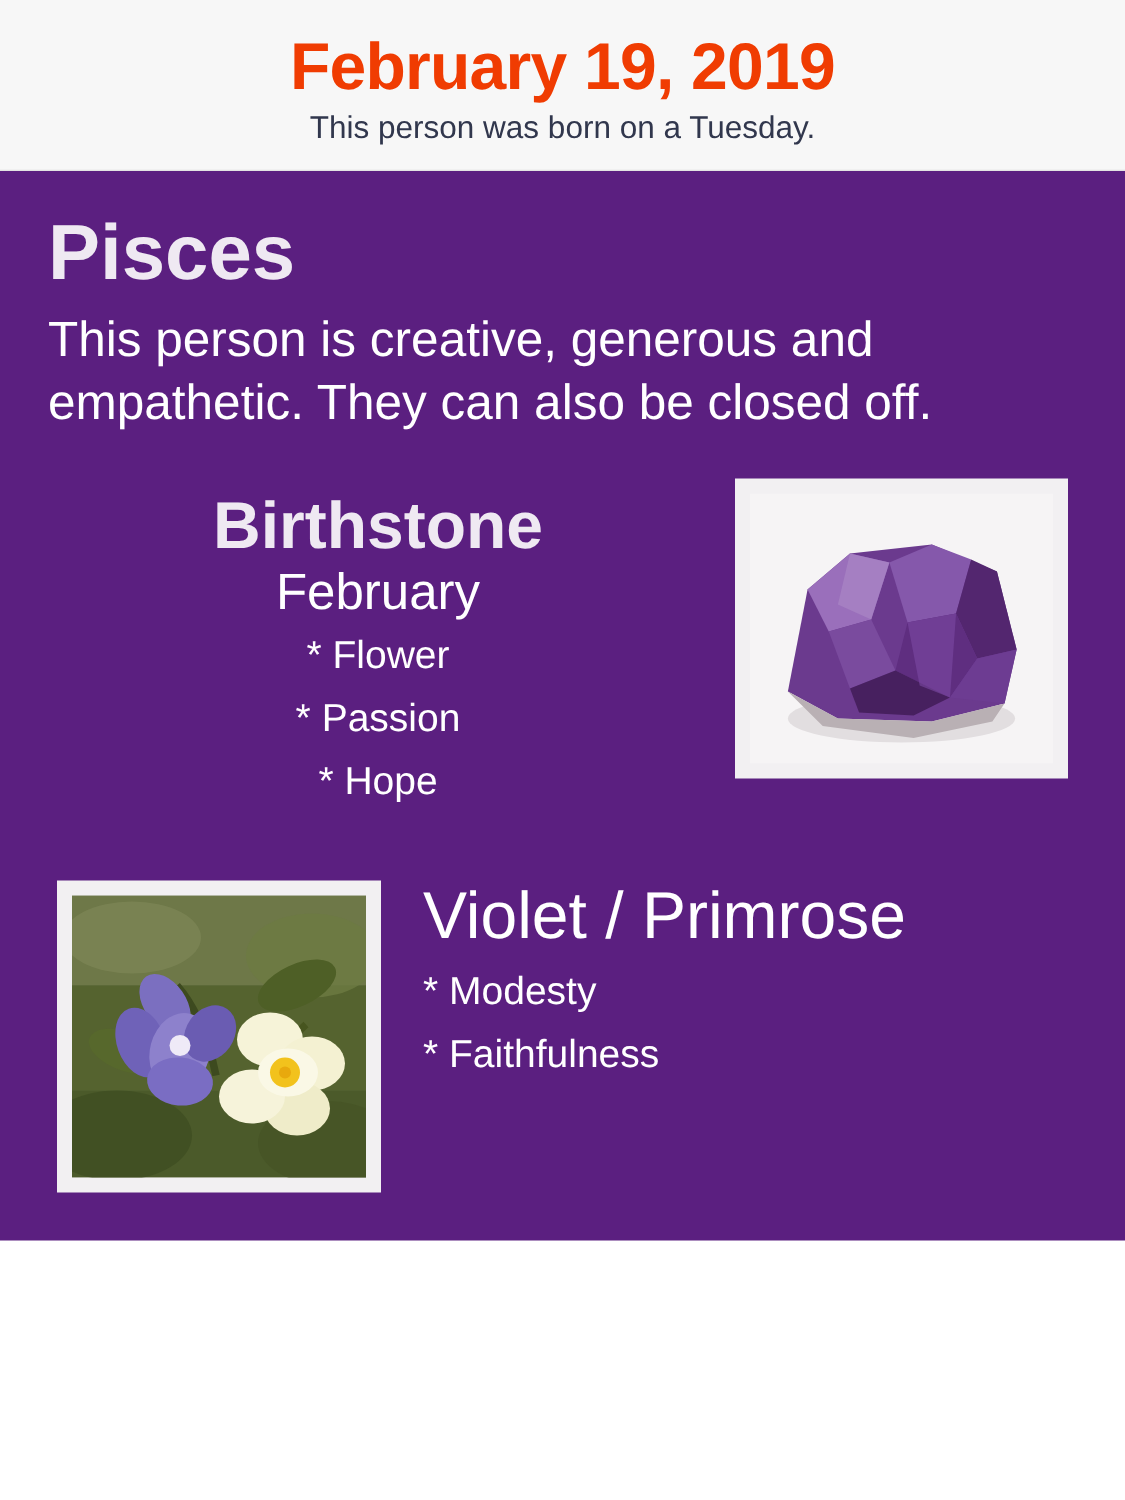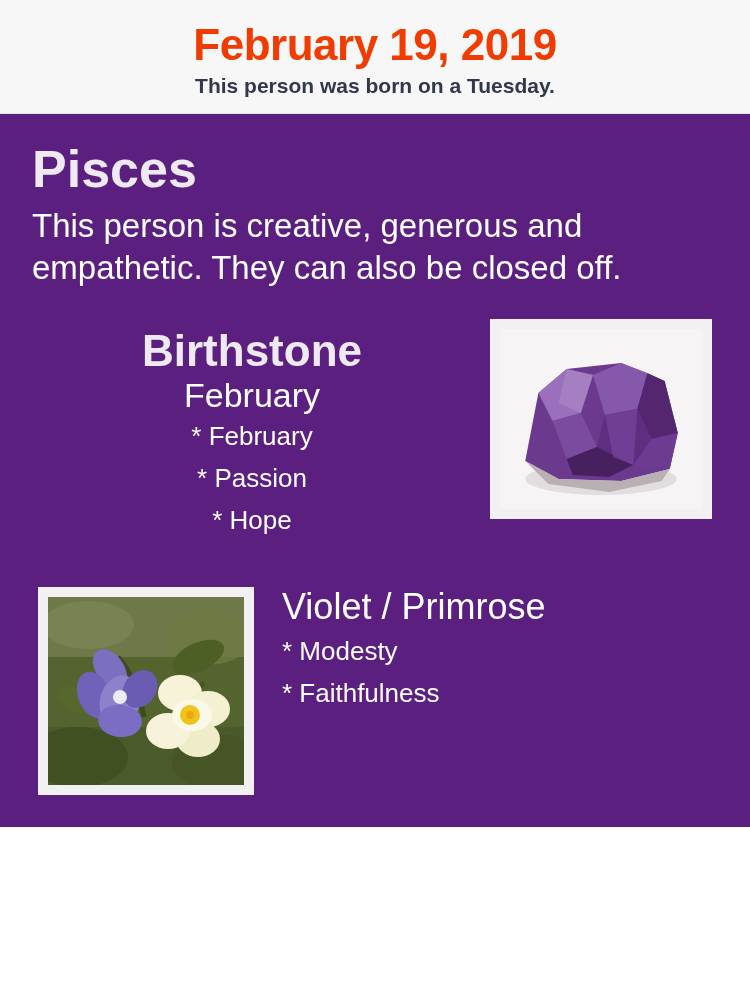--- a/index.html
+++ b/index.html
@@ -41,21 +41,20 @@
     color: #1a1a1a;
     font-size: 26px;
     line-height: 1.1;
     margin: 0 0 8px 0;
   }
   .header-sub {
     color: #31374d;
     font-size: 21px;
     line-height: 1.1;
     margin: 2px;
-    font-weight: bold;
   }
   .header-rule {
     height: 6px;
     background: #ffffff;
     border-top: 1px solid #e3e3e3;
   }
 
   
   .content {
     background: #5b1f80;
@@ -140,21 +139,21 @@
     width: 216px;
     height: 208px;
   }
   .flower-text {
     margin-left: 250px;
   }
   .flower-text .section-title {
     font-size: 46px;
   }
   .flower-text .section-sub {
-    font-size: 36px;
+    font-size: 44px;
     margin-bottom: 10px;
   }
 </style>
 </head>
 <body>
 
 <div class="page">
 
   <div class="header">
     <div class="header-date">February 19, 2019</div>
@@ -166,21 +165,21 @@
 
     <div>
       <div class="zodiac-name">Pisces</div>
       <div class="zodiac-desc">This person is creative, generous and empathetic. They can also be closed off.</div>
     </div>
 
     <div class="stone-block">
       <div class="stone-text">
         <div class="section-title">Birthstone</div>
         <div class="section-sub">February</div>
-        <div class="bullet">* February</div>
+        <div class="bullet">* Flower</div>
         <div class="bullet">* Passion</div>
         <div class="bullet">* Hope</div>
       </div>
 
       <div class="photo-frame stone-photo">
         <svg class="stone-img" viewBox="0 0 200 180" preserveAspectRatio="none">
           <rect x="0" y="0" width="200" height="180" fill="#f6f4f5"></rect>
           <ellipse cx="100" cy="150" rx="75" ry="16" fill="#e2dee0"></ellipse>
           <path d="M25 132 L38 64 L66 40 L120 34 L163 52 L176 104 L168 140 L120 152 L58 150 Z" fill="#6b3a8e"></path>
           <path d="M25 132 L58 150 L120 152 L168 140 L160 152 L108 163 L48 155 Z" fill="#b9b0b4"></path>

